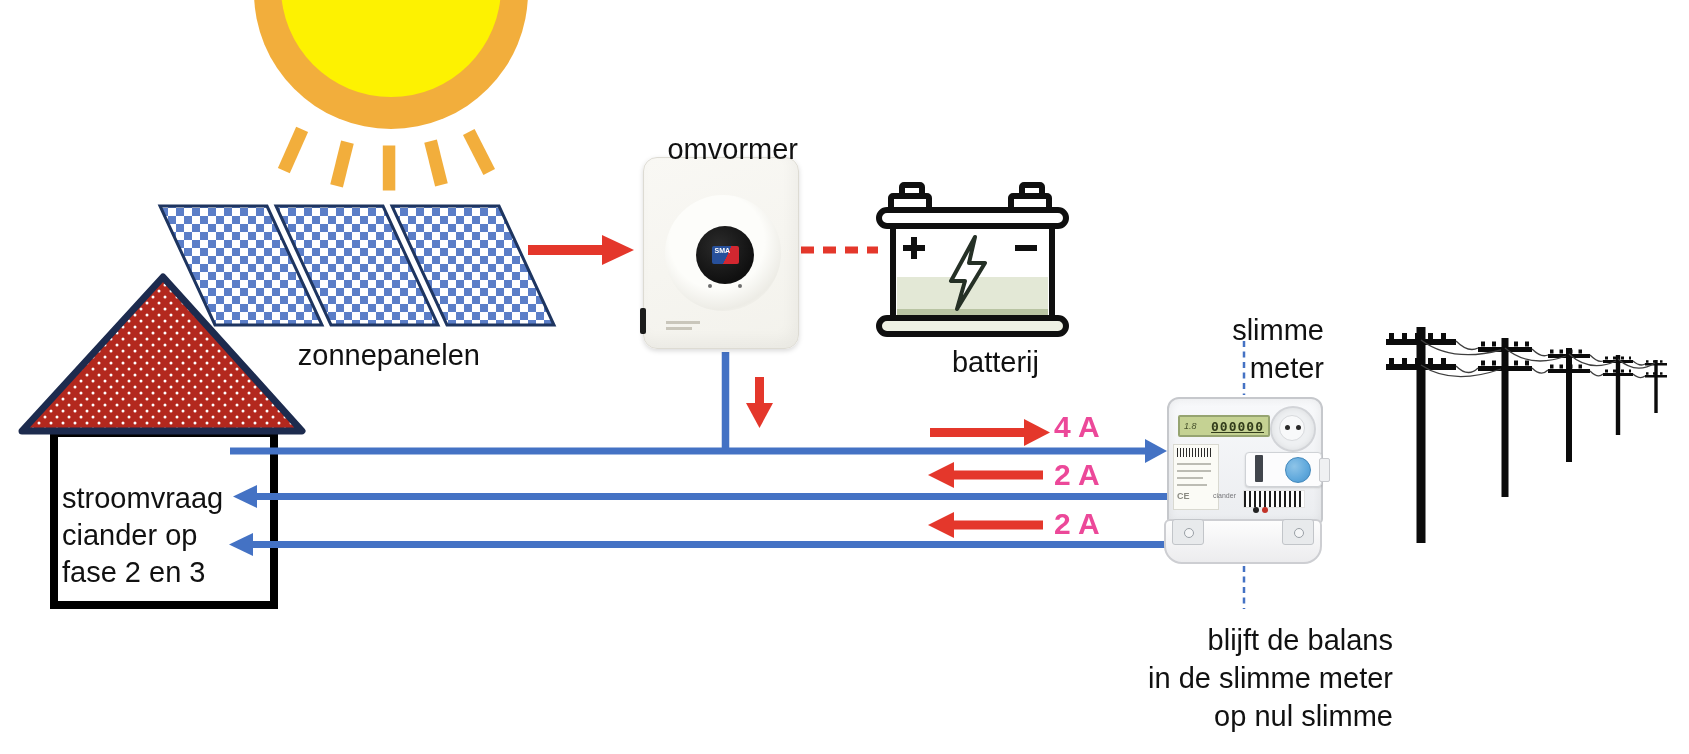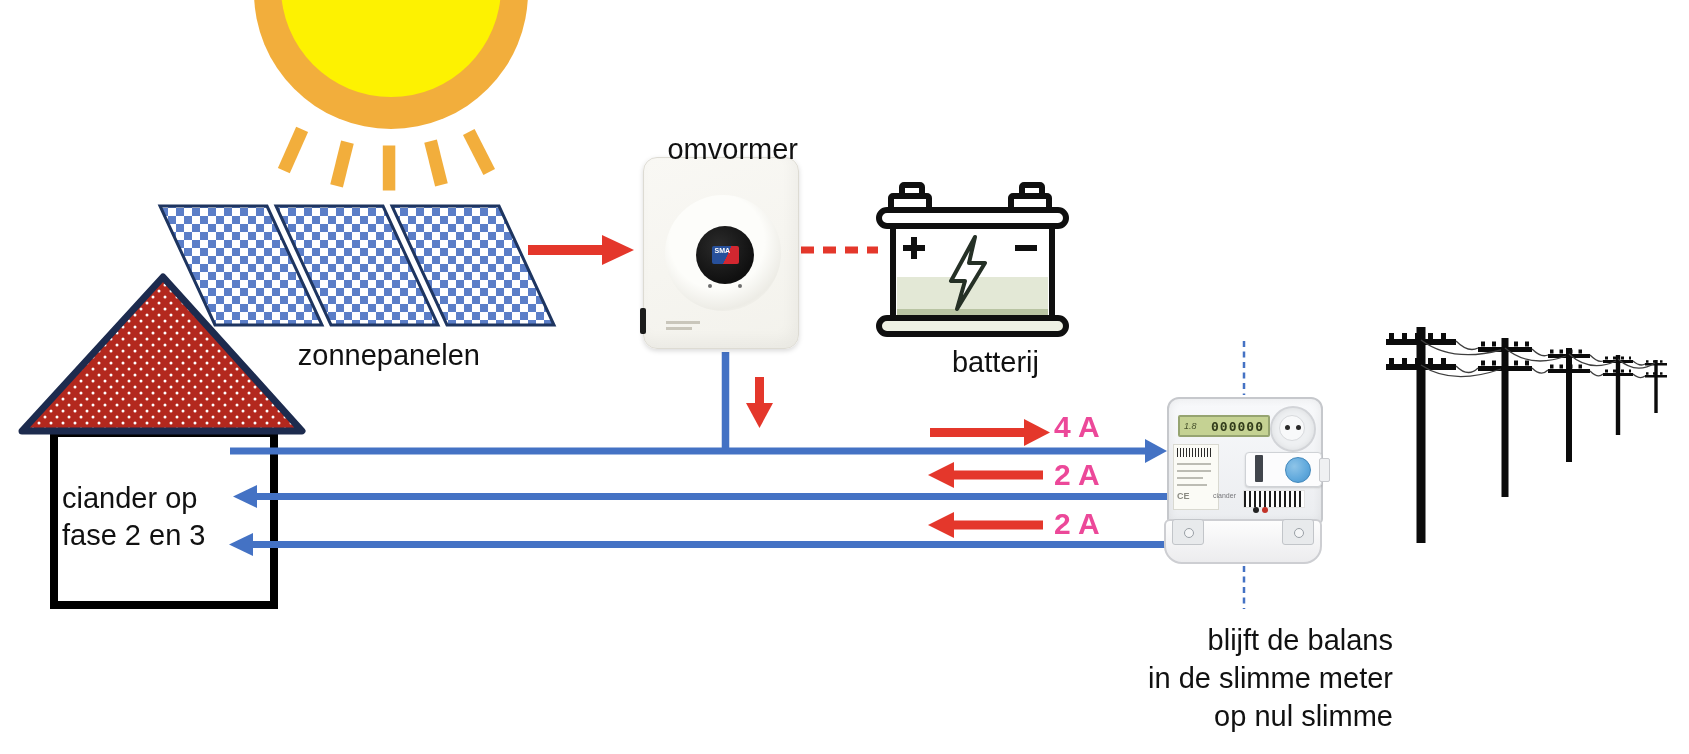--- a/index.html
+++ b/index.html
@@ -31,21 +31,21 @@
 
   
   .meter{position:absolute;left:1160px;top:396px;width:168px;height:172px;}
   .meter *{position:absolute;}
   .m-face{left:7px;top:1px;width:152px;height:123px;border:2px solid #c6c8cc;border-radius:12px 12px 5px 5px;
     background:linear-gradient(180deg,#f8f9fb,#ebedf0);box-shadow:inset 0 0 10px rgba(0,0,0,.07);}
   .m-lcd{left:18px;top:19px;width:92px;height:22px;background:#c5d293;border:2px solid #96a471;border-radius:2px;
     display:flex;align-items:center;justify-content:space-between;padding:0 4px;box-sizing:border-box;}
   .m-lcd .small{position:static;font-size:9px;color:#46512b;font-style:italic;}
   .m-lcd .digits{position:static;font-family:"DejaVu Sans Mono",monospace;font-size:13px;font-weight:bold;
-    letter-spacing:1px;color:#333d1c;}
+    letter-spacing:1px;color:#333d1c;text-decoration:underline;}
   .m-port{left:110px;top:10px;width:42px;height:42px;border-radius:50%;background:#eef0f2;
     border:2px solid #d2d4d8;box-shadow:inset 0 0 6px rgba(0,0,0,.08);}
   .m-port-in{left:7px;top:7px;width:24px;height:24px;border-radius:50%;background:#f8f9fa;border:1px solid #d8dadd;}
   .m-port .d{width:5px;height:5px;border-radius:50%;background:#2a2a2a;top:17px;}
   .m-card{left:13px;top:48px;width:44px;height:64px;background:#fbfbf6;border:1px solid #d9d9d1;}
   .m-minibar{left:3px;top:3px;width:36px;height:9px;
     background:repeating-linear-gradient(90deg,#2a2a2a 0 1px,transparent 1px 3px);}
   .m-gline{left:3px;width:34px;height:2px;background:#bcbcb4;}
   .m-ce{left:3px;top:46px;font-size:9px;color:#8a8a82;font-weight:bold;}
   .m-flap{left:85px;top:56px;width:75px;height:33px;background:#fcfcfd;border:1px solid #cfd2d6;border-radius:4px;
@@ -252,22 +252,27 @@
     <div class="m-screw"></div>
   </div>
 </div>
 
 <div class="lbl center" style="left:630px;top:131px;width:168px">omvormer</div>
 
 <div class="lbl center" style="left:295px;top:337px;width:185px">zonnepanelen</div>
 
 <div class="lbl center" style="left:899px;top:344px;width:140px">batterij</div>
 
+<div class="lbl center" style="left:1164px;top:311px;width:160px;line-height:38px">
+  <div>slimme</div>
+  <div>meter</div>
+</div>
 
 <div class="lbl" style="left:62px;top:480px;line-height:37px">
+  <div>stroomvraag</div>
   <div>ciander op</div>
   <div>fase 2 en 3</div>
 </div>
 
 <div class="lbl center" style="left:1093px;top:621px;width:300px;line-height:38px">
   <div>blijft de balans</div>
   <div>in de slimme meter</div>
   <div>op nul slimme</div>
 </div>
 

